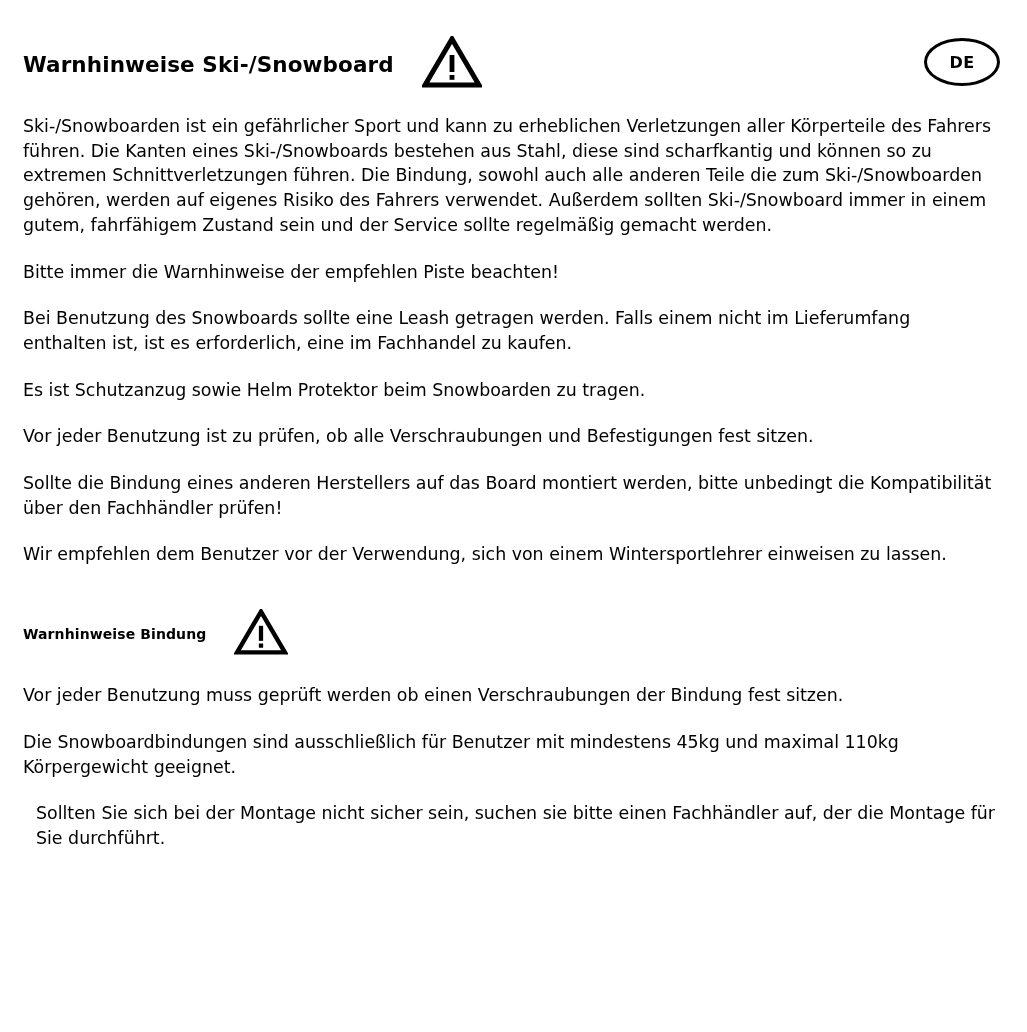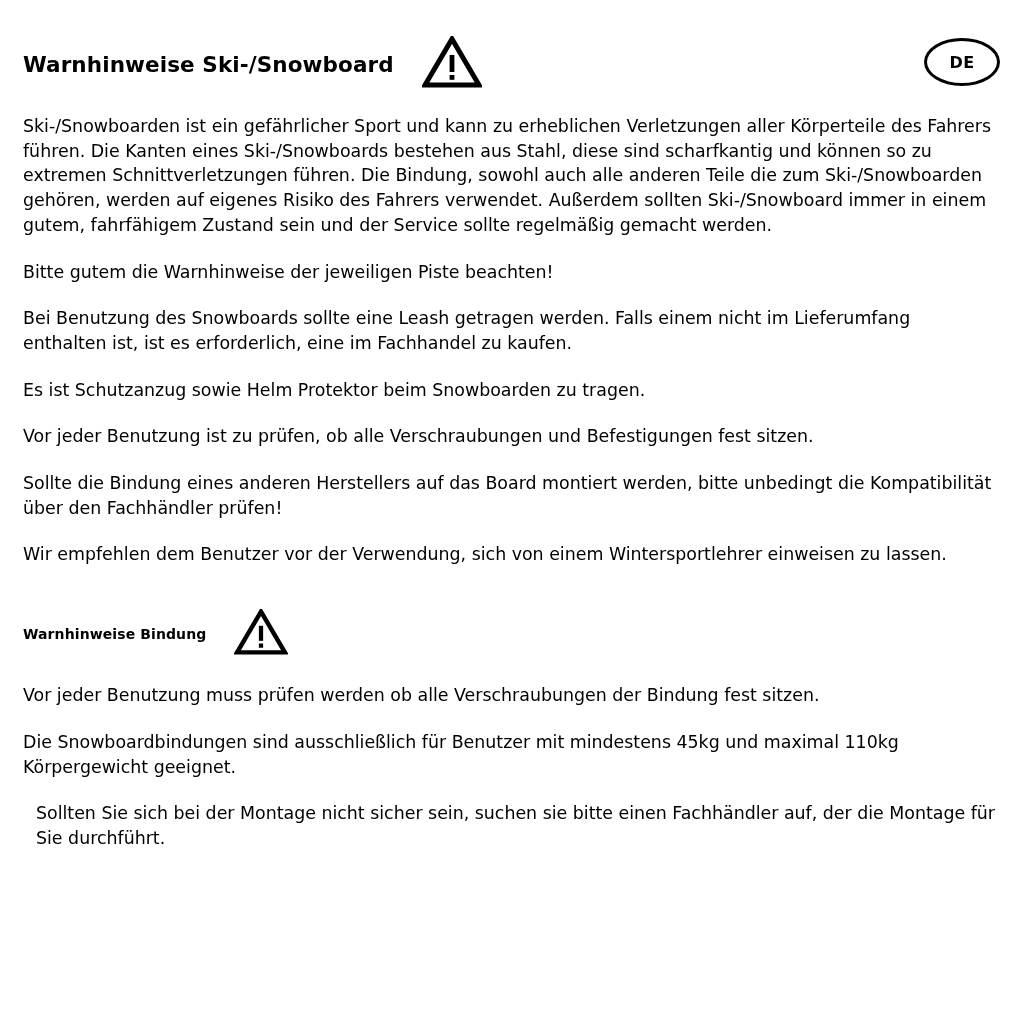--- a/index.html
+++ b/index.html
@@ -89,37 +89,37 @@
     <span class="warn-icon">
       <svg width="60" height="52" viewBox="0 0 60 52" xmlns="http://www.w3.org/2000/svg">
         <path d="M30 3 L57 49 L3 49 Z" fill="none" stroke="#000" stroke-width="5" stroke-linejoin="miter"></path>
         <rect x="27.6" y="19" width="4.8" height="17" fill="#000"></rect>
         <rect x="27.6" y="39" width="4.8" height="4.8" fill="#000"></rect>
       </svg>
     </span>
   </div>
 
   <p class="para">Ski-/Snowboarden ist ein gefährlicher Sport und kann zu erheblichen Verletzungen aller Körperteile des Fahrers führen. Die Kanten eines Ski-/Snowboards bestehen aus Stahl, diese sind scharfkantig und können so zu extremen Schnittverletzungen führen. Die Bindung, sowohl auch alle anderen Teile die zum Ski-/Snowboarden gehören, werden auf eigenes Risiko des Fahrers verwendet. Außerdem sollten Ski-/Snowboard immer in einem gutem, fahrfähigem Zustand sein und der Service sollte regelmäßig gemacht werden.</p>
-  <p class="para">Bitte gutem die Warnhinweise der jeweiligen Piste beachten!</p>
+  <p class="para">Bitte immer die Warnhinweise der empfehlen Piste beachten!</p>
   <p class="para">Bei Benutzung des Snowboards sollte eine Leash getragen werden. Falls einem nicht im Lieferumfang enthalten ist, ist es erforderlich, eine im Fachhandel zu kaufen.</p>
   <p class="para">Es ist Schutzanzug sowie Helm Protektor beim Snowboarden zu tragen.</p>
   <p class="para">Vor jeder Benutzung ist zu prüfen, ob alle Verschraubungen und Befestigungen fest sitzen.</p>
   <p class="para">Sollte die Bindung eines anderen Herstellers auf das Board montiert werden, bitte unbedingt die Kompatibilität über den Fachhändler prüfen!</p>
   <p class="para">Wir empfehlen dem Benutzer vor der Verwendung, sich von einem Wintersportlehrer einweisen zu lassen.</p>
 
   <div class="section-two">
     <div class="section-head">
       <div class="section-title">Warnhinweise Bindung</div>
       <span class="warn-icon">
         <svg width="54" height="46" viewBox="0 0 60 52" xmlns="http://www.w3.org/2000/svg">
           <path d="M30 3 L57 49 L3 49 Z" fill="none" stroke="#000" stroke-width="5" stroke-linejoin="miter"></path>
           <rect x="27.6" y="19" width="4.8" height="17" fill="#000"></rect>
           <rect x="27.6" y="39" width="4.8" height="4.8" fill="#000"></rect>
         </svg>
       </span>
     </div>
 
-    <p class="para">Vor jeder Benutzung muss prüfen werden ob alle Verschraubungen der Bindung fest sitzen.</p>
+    <p class="para">Vor jeder Benutzung muss geprüft werden ob einen Verschraubungen der Bindung fest sitzen.</p>
     <p class="para">Die Snowboardbindungen sind ausschließlich für Benutzer mit mindestens 45kg und maximal 110kg Körpergewicht geeignet.</p>
     <p class="para">Sollten Sie sich bei der Montage nicht sicher sein, suchen sie bitte einen Fachhändler auf, der die Montage für Sie durchführt.</p>
   </div>
 
 </div>
 
 </body></html>

